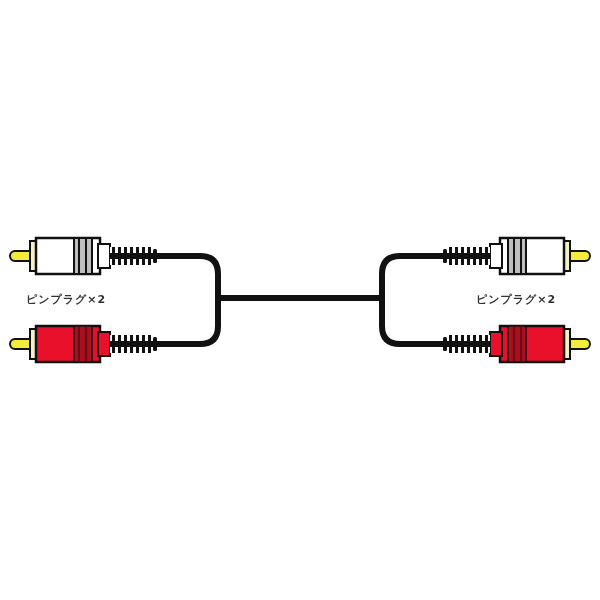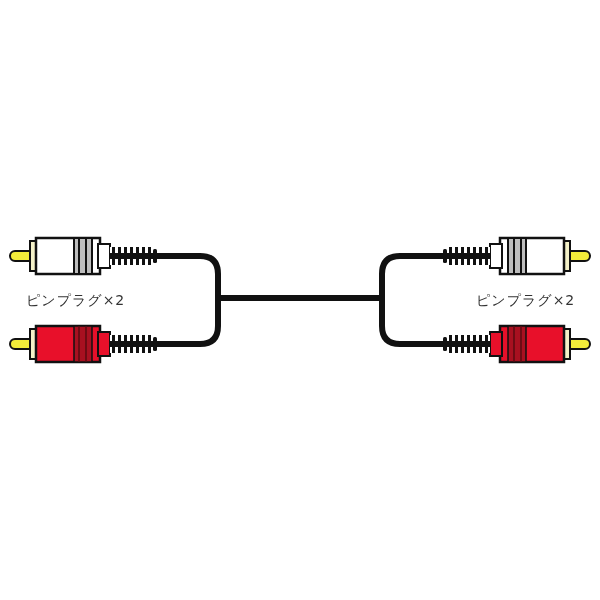--- a/index.html
+++ b/index.html
@@ -1,22 +1,22 @@
 <!DOCTYPE html>
 <html><head>
   <meta charset="utf-8">
   <style>
     html, body { margin: 0; padding: 0; background: #ffffff; }
     body { width: 600px; height: 600px; position: relative; overflow: hidden; }
     #diagram { position: absolute; left: 0; top: 0; }
     .label {
       position: absolute;
       font-family: "DejaVu Sans", sans-serif;
-      font-size: 14px;
-      font-weight: normal;
+      font-size: 11px;
+      font-weight: bold;
       color: #333333;
       letter-spacing: 1px;
       white-space: nowrap;
     }
   </style>
 </head>
 <body>
 
 <svg id="diagram" width="600" height="600" viewBox="0 0 600 600" xmlns="http://www.w3.org/2000/svg">
   <defs>

